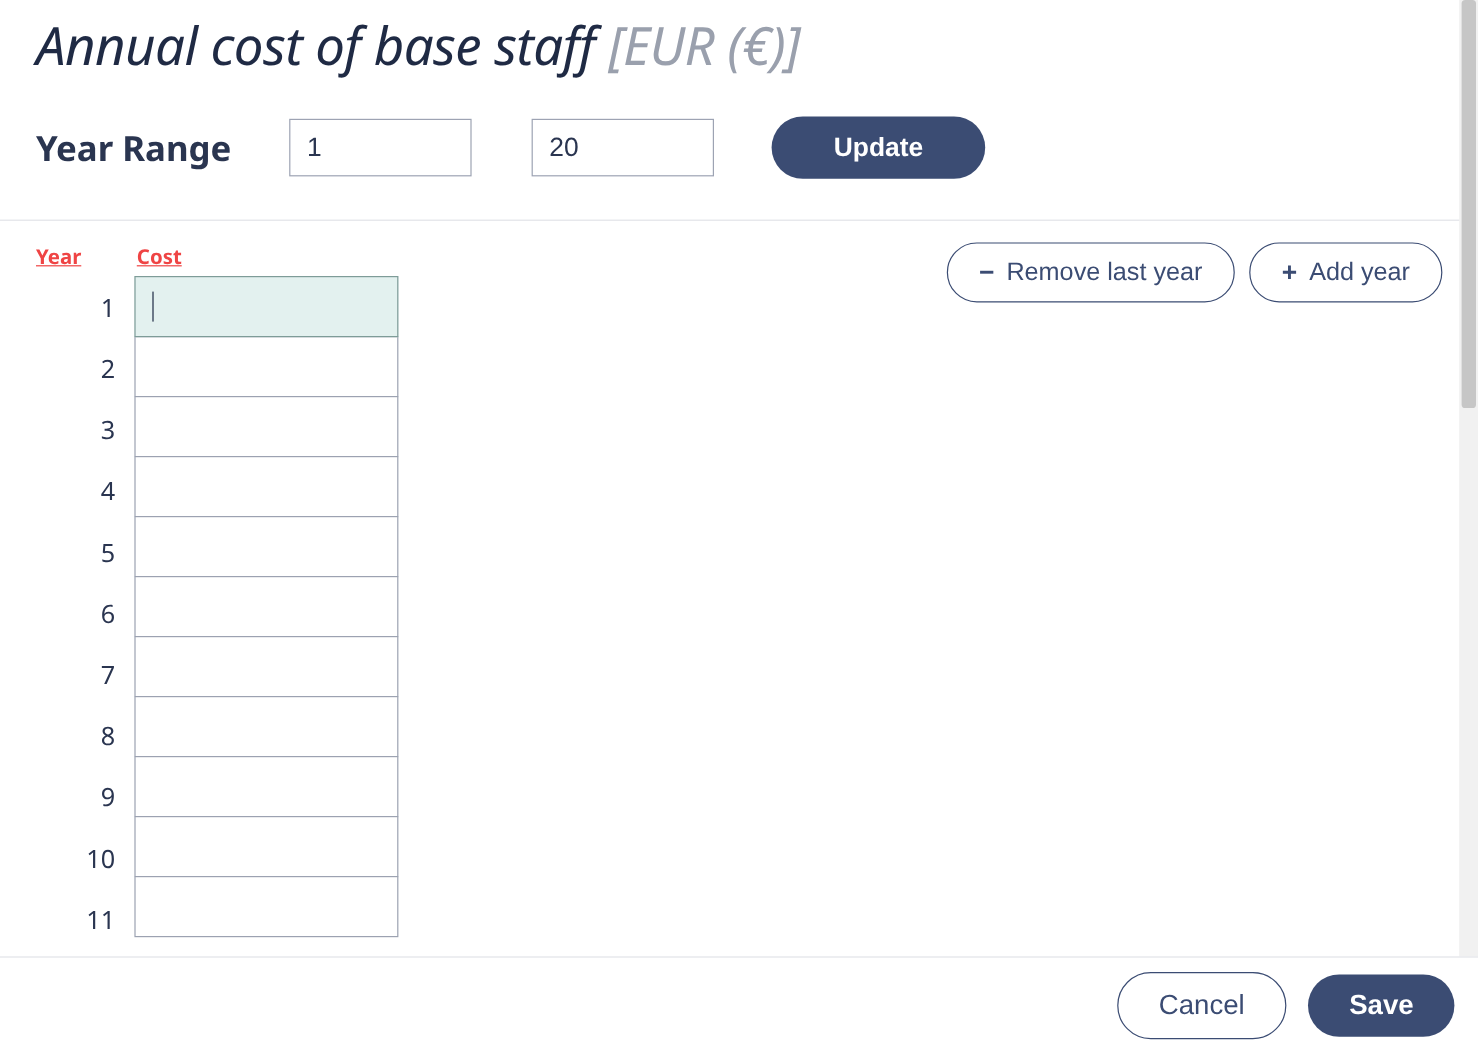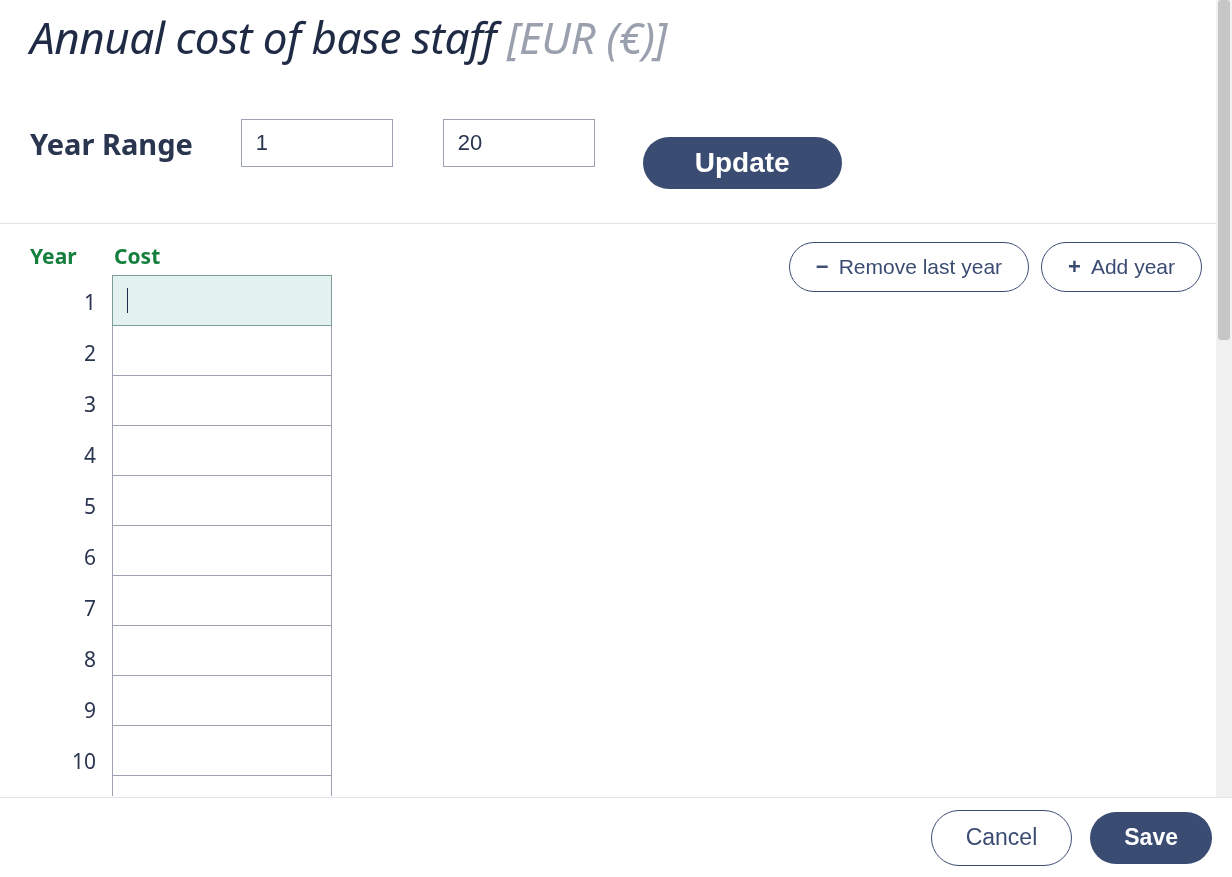--- a/index.html
+++ b/index.html
@@ -78,24 +78,23 @@
     color: #2a3550;
     background: #fff;
   }
   button.primary {
     background: var(--primary);
     color: #fff;
     border: none;
     border-radius: 26px;
     height: 52px;
     padding: 0 52px;
-    font-size: 28px;
+    font-size: 22px;
     font-weight: 600;
     cursor: pointer;
-    margin-top: 40px;
   }
   button.pill {
     background: #fff;
     color: var(--primary);
     border: 1px solid var(--primary);
     border-radius: 26px;
     height: 50px;
     padding: 0 26px;
     font-size: 21px;
     font-weight: 500;
@@ -115,24 +114,25 @@
   .grid-wrap {
     display: flex;
     align-items: flex-start;
     justify-content: space-between;
   }
   .grid-left { display: flex; gap: 0; }
   .col-year { width: 82px; }
   .col-cost { width: 220px; }
 
   .col-head {
-    font-size: 21px;
+    font-size: 17px;
     font-weight: 700;
-    color: #15803d;
+    color: #ef4444;
     padding: 0 0 6px 0;
+    text-decoration: underline;
   }
   .col-year .col-head { padding-left: 0; }
   .col-cost .col-head { padding-left: 2px; }
 
   .year-cell {
     height: 51px;
     display: flex;
     align-items: center;
     justify-content: flex-end;
     padding-right: 16px;

